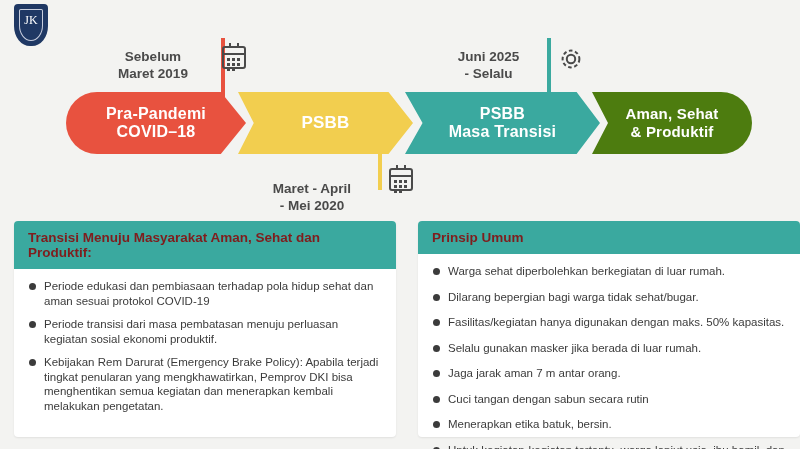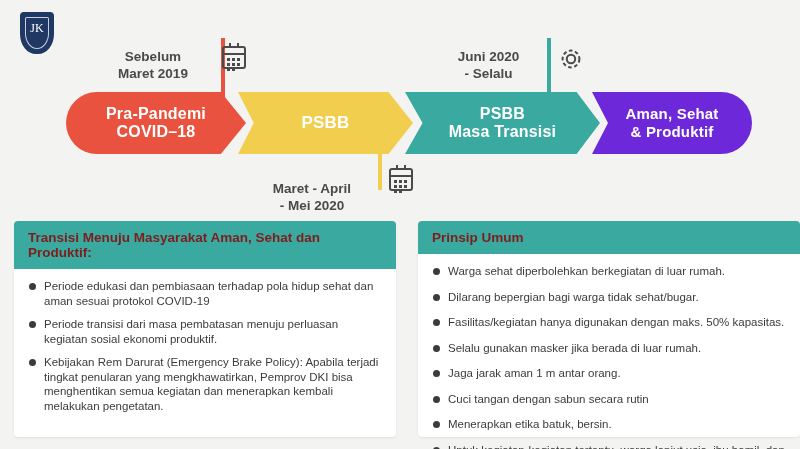--- a/index.html
+++ b/index.html
@@ -18,24 +18,23 @@
     position: relative;
     width: 800px;
     height: 449px;
     background: #f3f3f1;
   }
 
   
   .logo {
     position: absolute;
     left: 14px;
-    top: 12px;
+    top: 4px;
     width: 36px;
     height: 44px;
-    margin-left: 6px;
   }
   .logo .shield {
     width: 34px;
     height: 42px;
     background: #1f3864;
     border-radius: 4px 4px 16px 16px / 4px 4px 20px 20px;
     position: relative;
     box-sizing: border-box;
     border: 2px solid #1f3864;
   }
@@ -95,21 +94,21 @@
     font-size: 17px;
   }
   .chev.c3 {
     left: 405px; top: 92px; width: 195px;
     background: #3aa99f;
     clip-path: polygon(0% 0%, 88% 0%, 100% 50%, 88% 100%, 0% 100%, 9% 50%);
     font-size: 16px;
   }
   .chev.c4 {
     left: 592px; top: 92px; width: 160px;
-    background: #6d28d9;
+    background: #4d7c0f;
     border-radius: 0 31px 31px 0;
     clip-path: polygon(0% 0%, 100% 0%, 100% 100%, 0% 100%, 10% 50%);
     font-size: 15px;
   }
 
   
   .stalk {
     position: absolute;
     width: 4px;
     background: #3aa99f;
@@ -279,21 +278,21 @@
       <div>Sebelum</div>
       <div>Maret 2019</div>
     </div>
 
     <div class="tl-label l2">
       <div>Maret - April</div>
       <div>- Mei 2020</div>
     </div>
 
     <div class="tl-label l3">
-      <div>Juni 2020</div>
+      <div>Juni 2025</div>
       <div>- Selalu</div>
     </div>
 
     <div class="ic cal1">
       <div class="cal-ico">
         <i class="pin p1"></i>
           <i class="pin p2"></i>
         <div class="dots">
             <i></i>
             <i></i>
@@ -348,21 +347,21 @@
   </div>
 
   <div class="panel right">
     <div class="panel-head">Prinsip Umum</div>
     <div class="panel-body">
       <ul class="bullets">
         <li>Warga sehat diperbolehkan berkegiatan di luar rumah.</li>
         <li>Dilarang bepergian bagi warga tidak sehat/bugar.</li>
         <li>Fasilitas/kegiatan hanya digunakan dengan maks. 50% kapasitas.</li>
         <li>Selalu gunakan masker jika berada di luar rumah.</li>
-        <li>Jaga jarak aman 1 m antar orang.</li>
+        <li>Jaga jarak aman 7 m antar orang.</li>
         <li>Cuci tangan dengan sabun secara rutin</li>
         <li>Menerapkan etika batuk, bersin.</li>
         <li>Untuk kegiatan-kegiatan tertentu, warga lanjut usia, ibu hamil, dan anak-anak belum diperbolehkan.</li>
       </ul>
     </div>
   </div>
 
 </div>
 
 </body></html>

